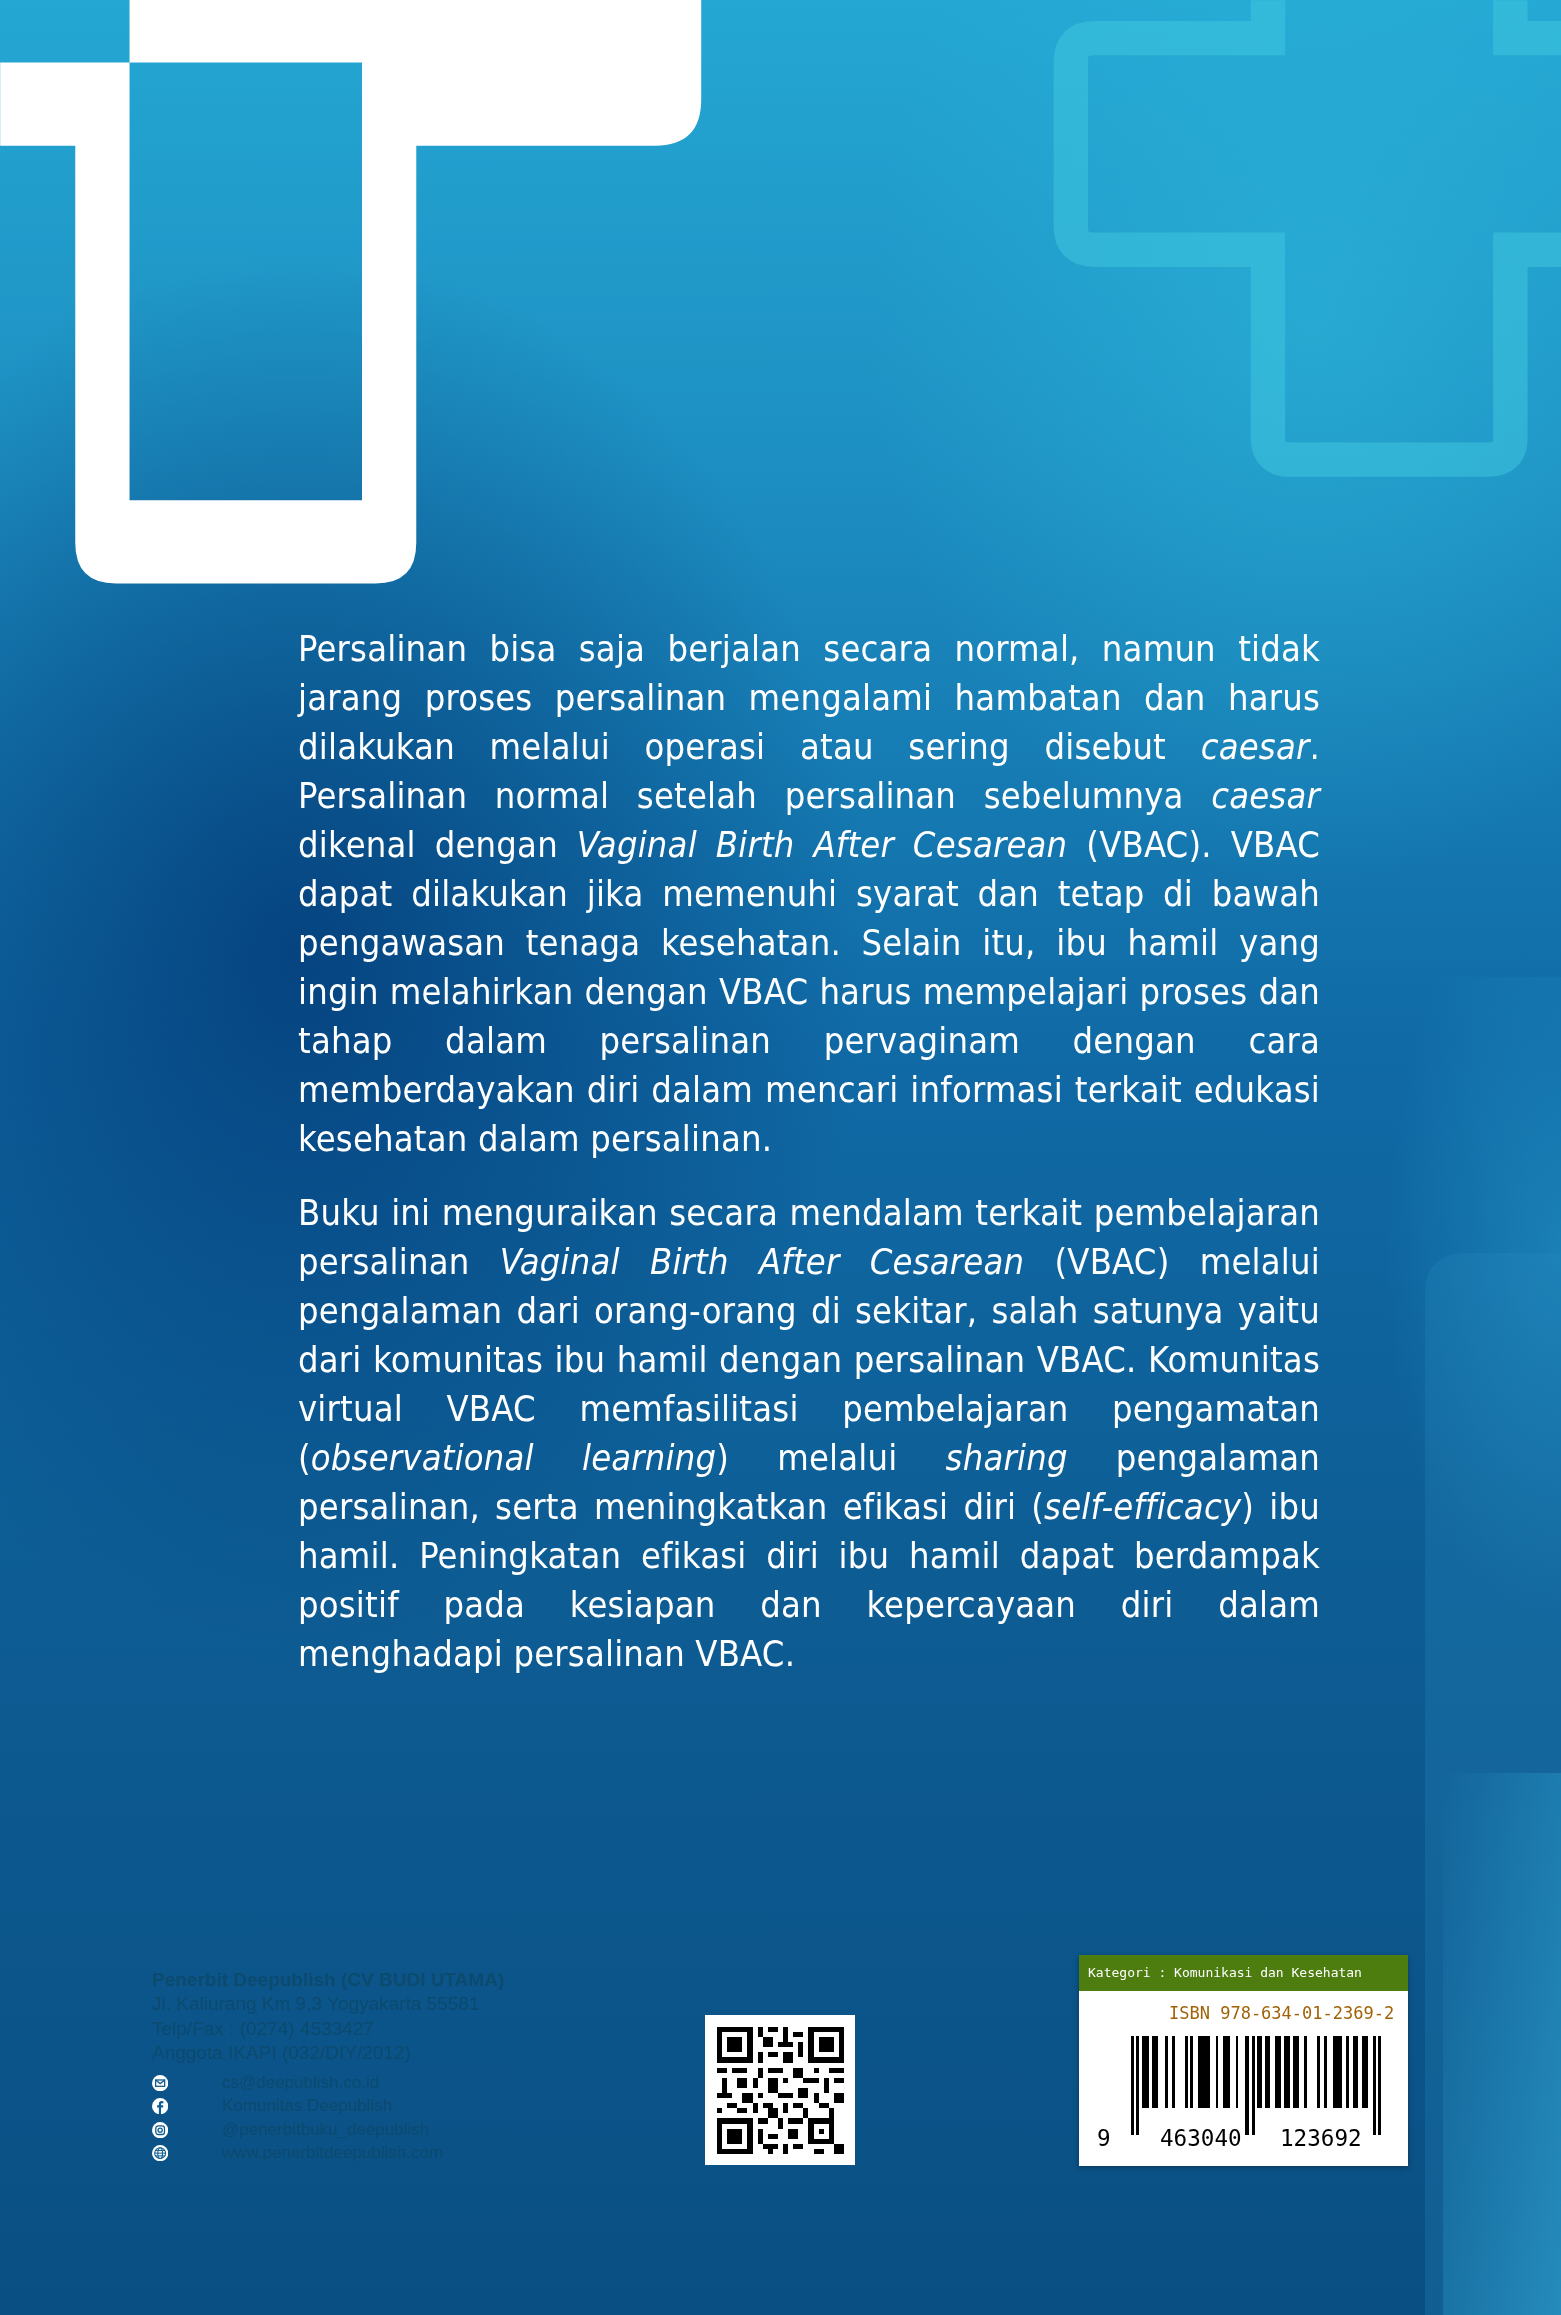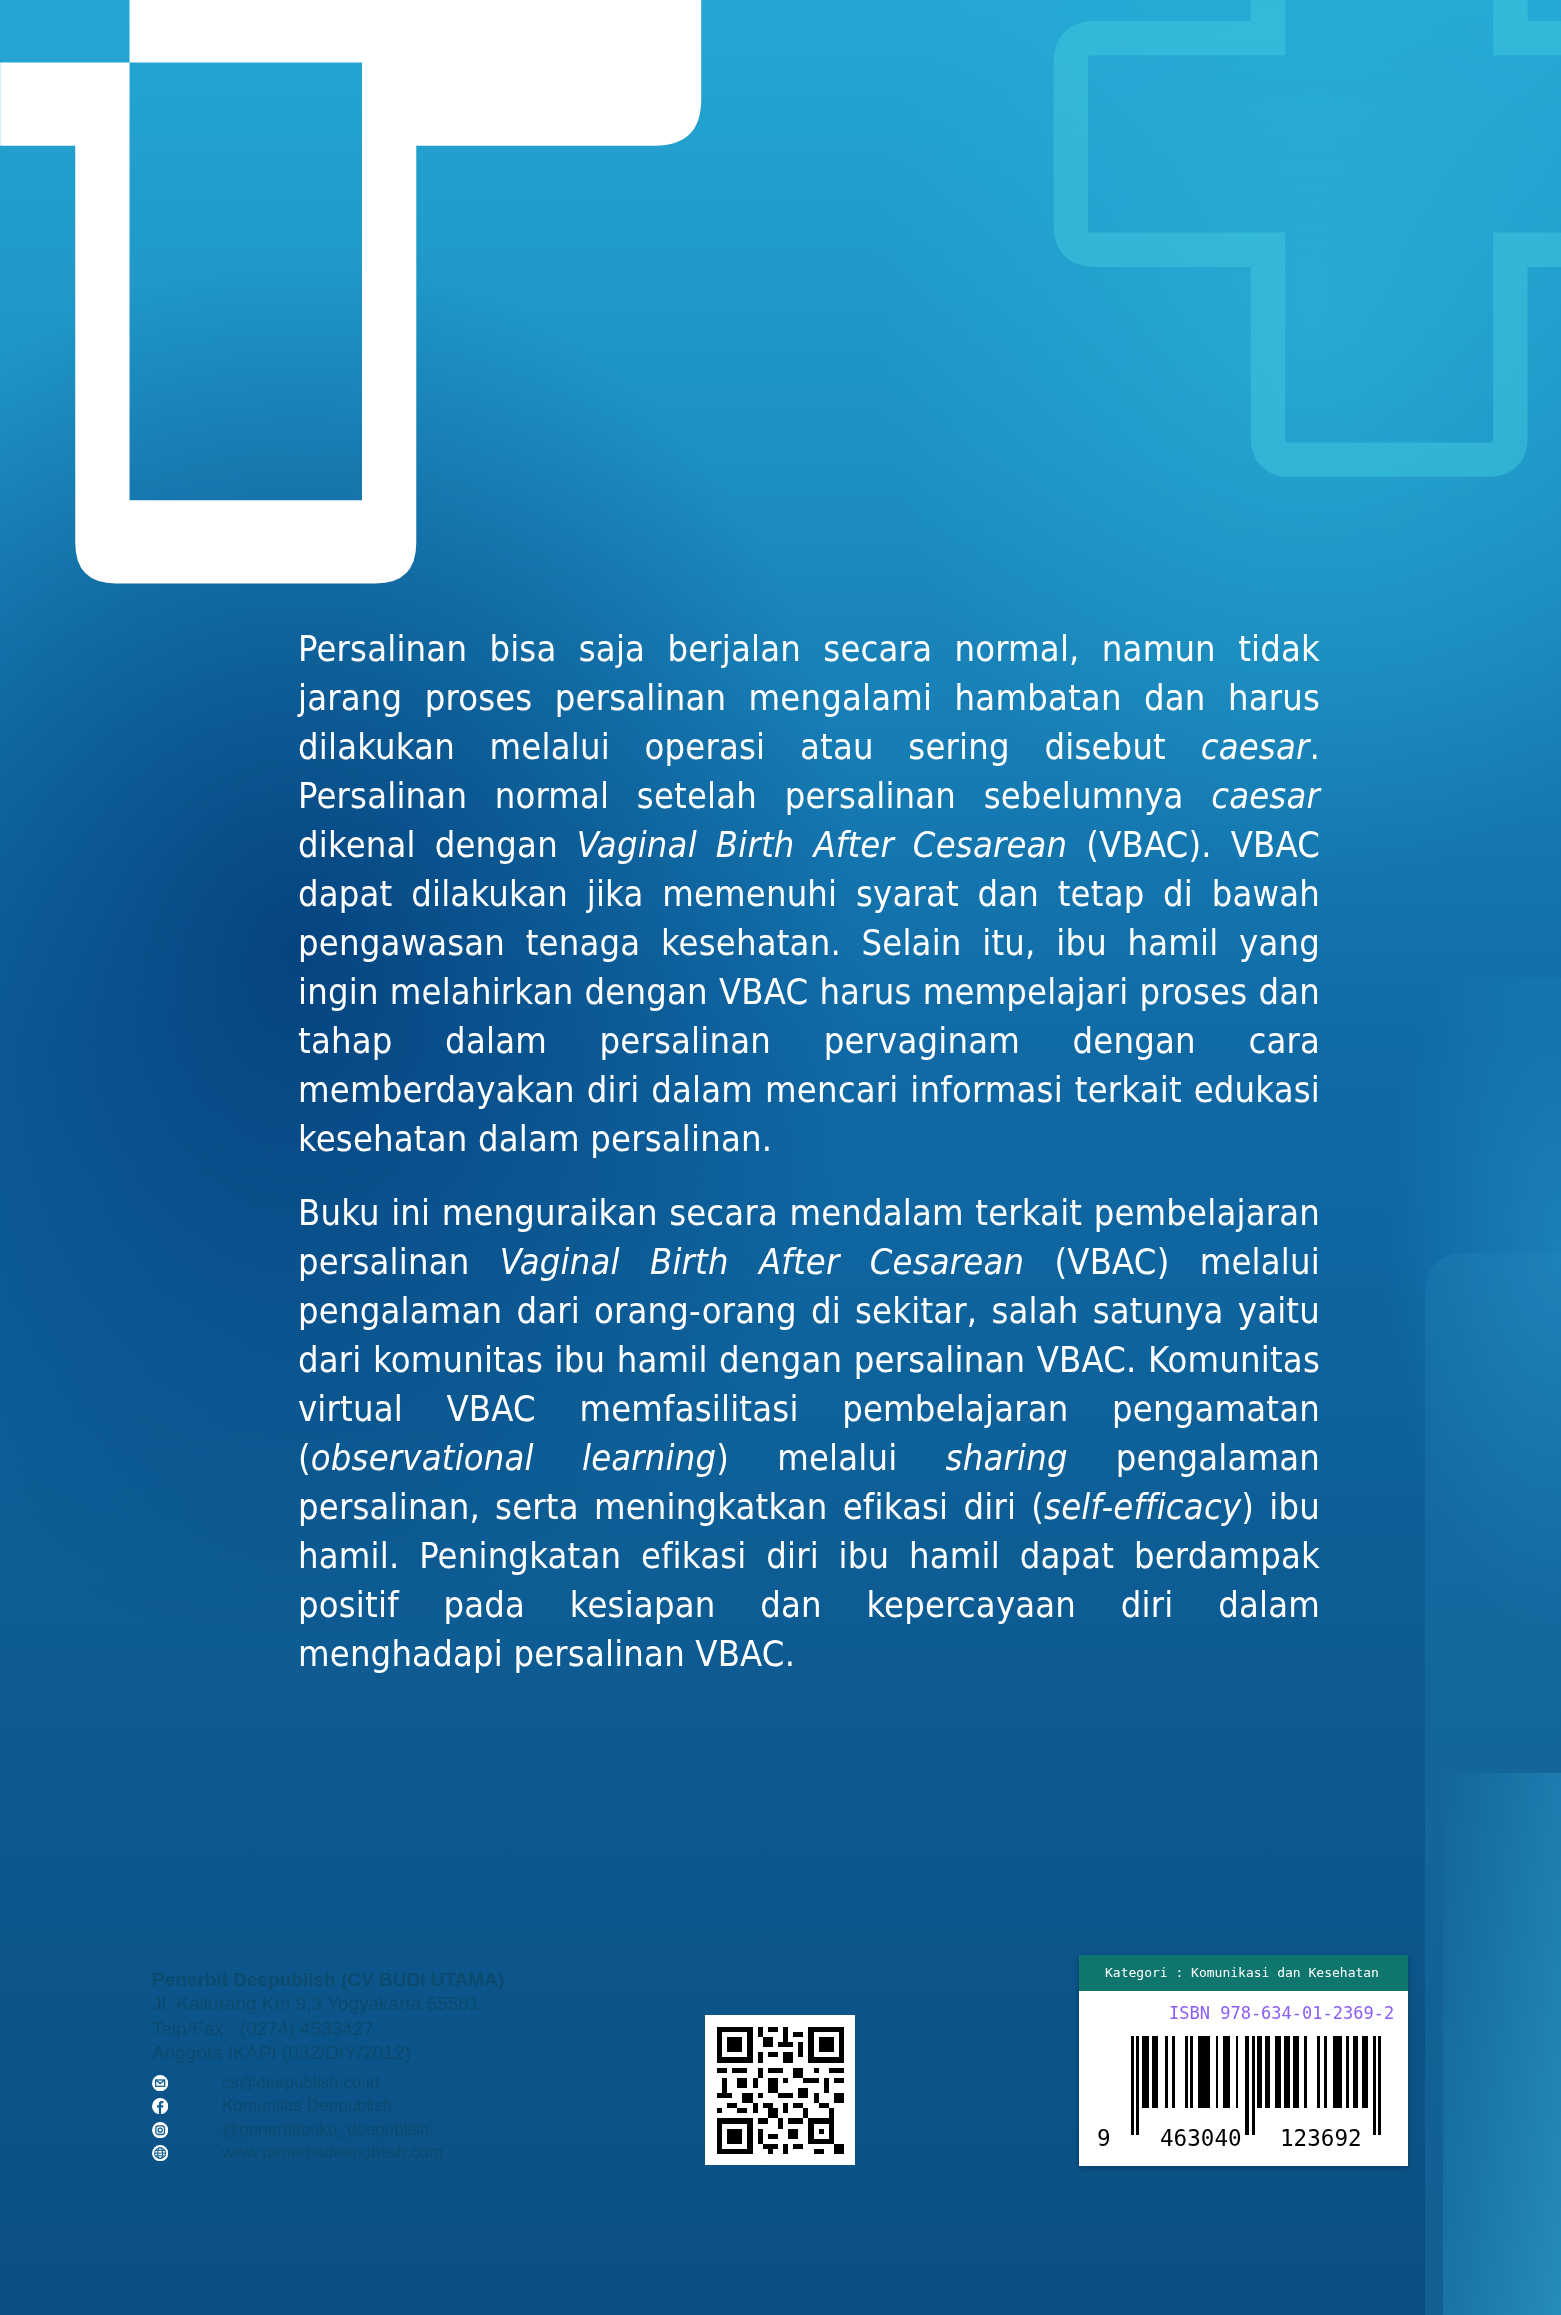--- a/index.html
+++ b/index.html
@@ -27,24 +27,24 @@
   .publisher { position: absolute; left: 152px; top: 1968px; font-family: "Liberation Sans", sans-serif;
     font-size: 19px; line-height: 24.4px; color: #0c4a6e; }
   .publisher .name { font-weight: bold; }
   .contacts { margin-top: 5.4px; }
   .contact { display: flex; align-items: center; height: 23.5px; font-size: 17px; gap: 41px; }
   .contact .ic { width: 16.3px; height: 16.3px; margin-right: 12.7px; display: inline-flex; }
   .qr { position: absolute; left: 705px; top: 2015px; width: 150px; height: 150px; background: #fff; }
   .qr svg { position: absolute; left: 11.8px; top: 11.8px; }
   .isbn-box { position: absolute; left: 1079px; top: 1955px; width: 329px; height: 211px;
     background: #fff; box-shadow: 0 1.8px 5.4px rgba(0,0,0,0.35); }
-  .isbn-cat { height: 36px; background: #0f766e; color: #fff;
+  .isbn-cat { height: 36px; background: #4d7c0f; color: #fff;
     font-family: "DejaVu Sans Mono", monospace; font-size: 13px; line-height: 36px;
-    padding-left: 26px; white-space: nowrap; }
-  .isbn-num { position: absolute; left: 90px; top: 48px; color: #8b5cf6;
+    padding-left: 9px; white-space: nowrap; }
+  .isbn-num { position: absolute; left: 90px; top: 48px; color: #a16207;
     font-family: "DejaVu Sans Mono", monospace; font-size: 17px; }
   .barcode { position: absolute; left: 50px; top: 81px; }
   .bc-digits { position: absolute; top: 170px; left: 0; width: 100%; color: #000;
     font-family: "DejaVu Sans Mono", monospace; font-size: 22.6px; }
   .bc-digits span { position: absolute; }
 </style>
 </head>
 <body>
 
 <div class="bg"></div>

